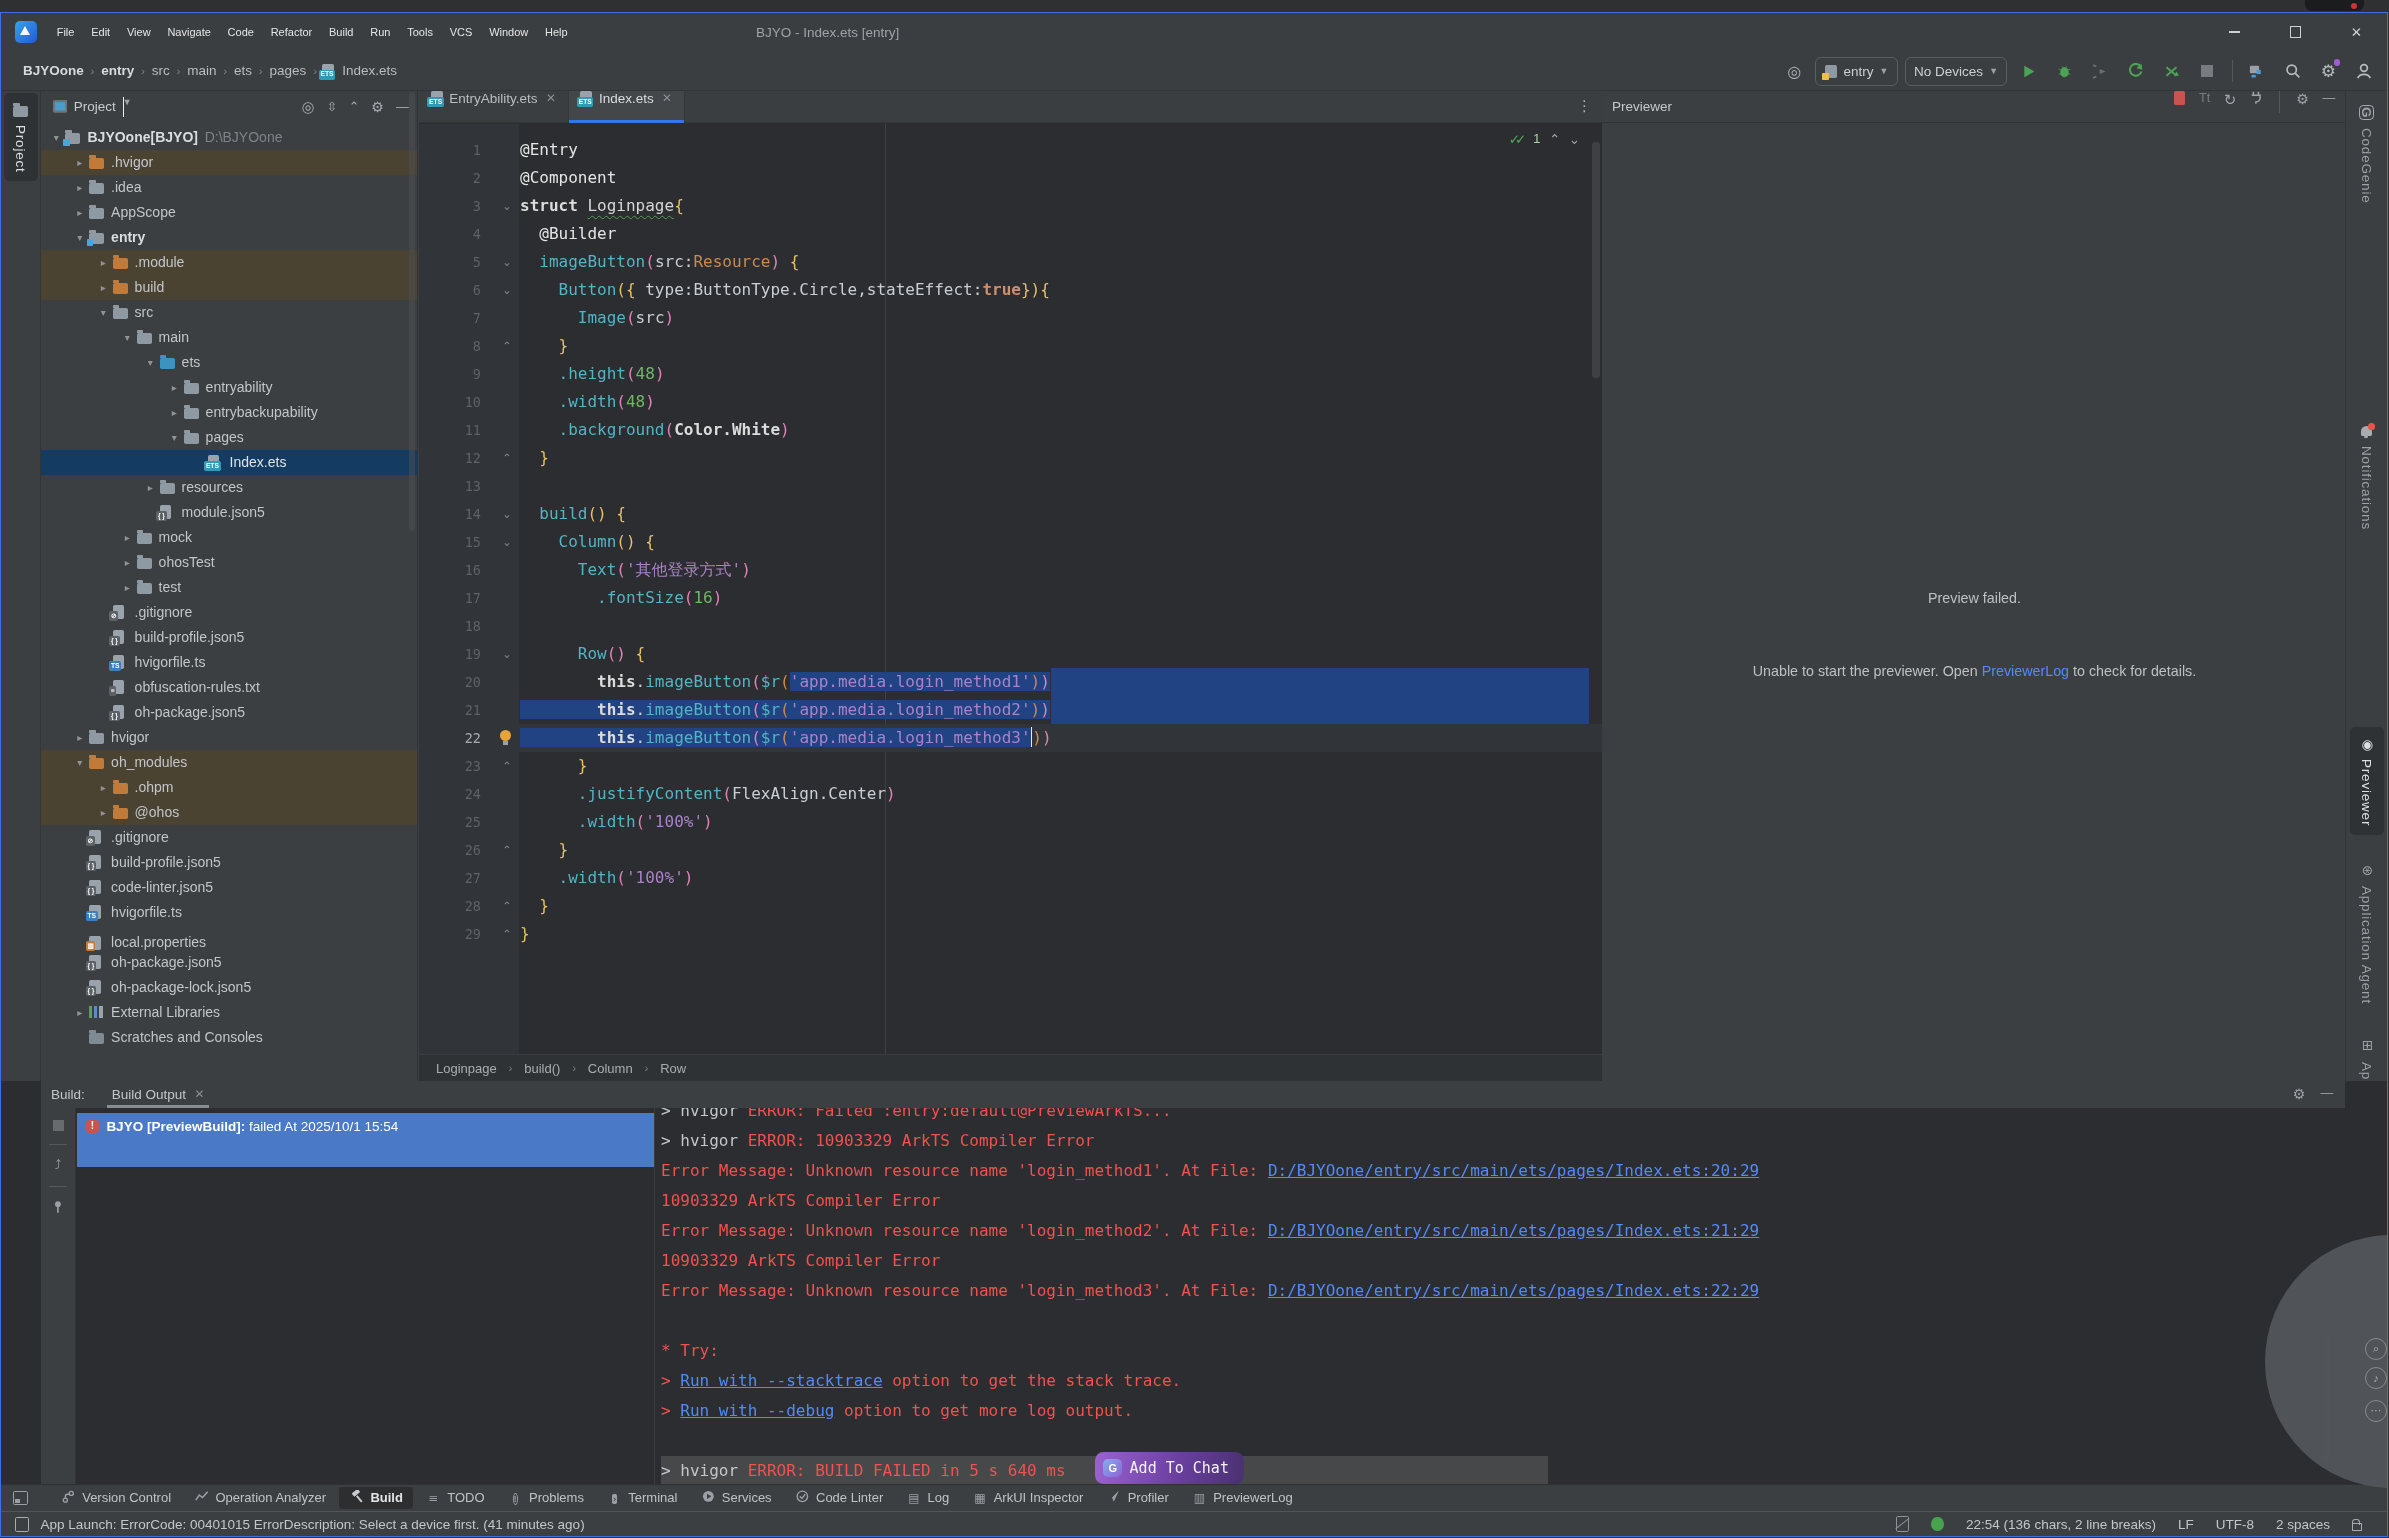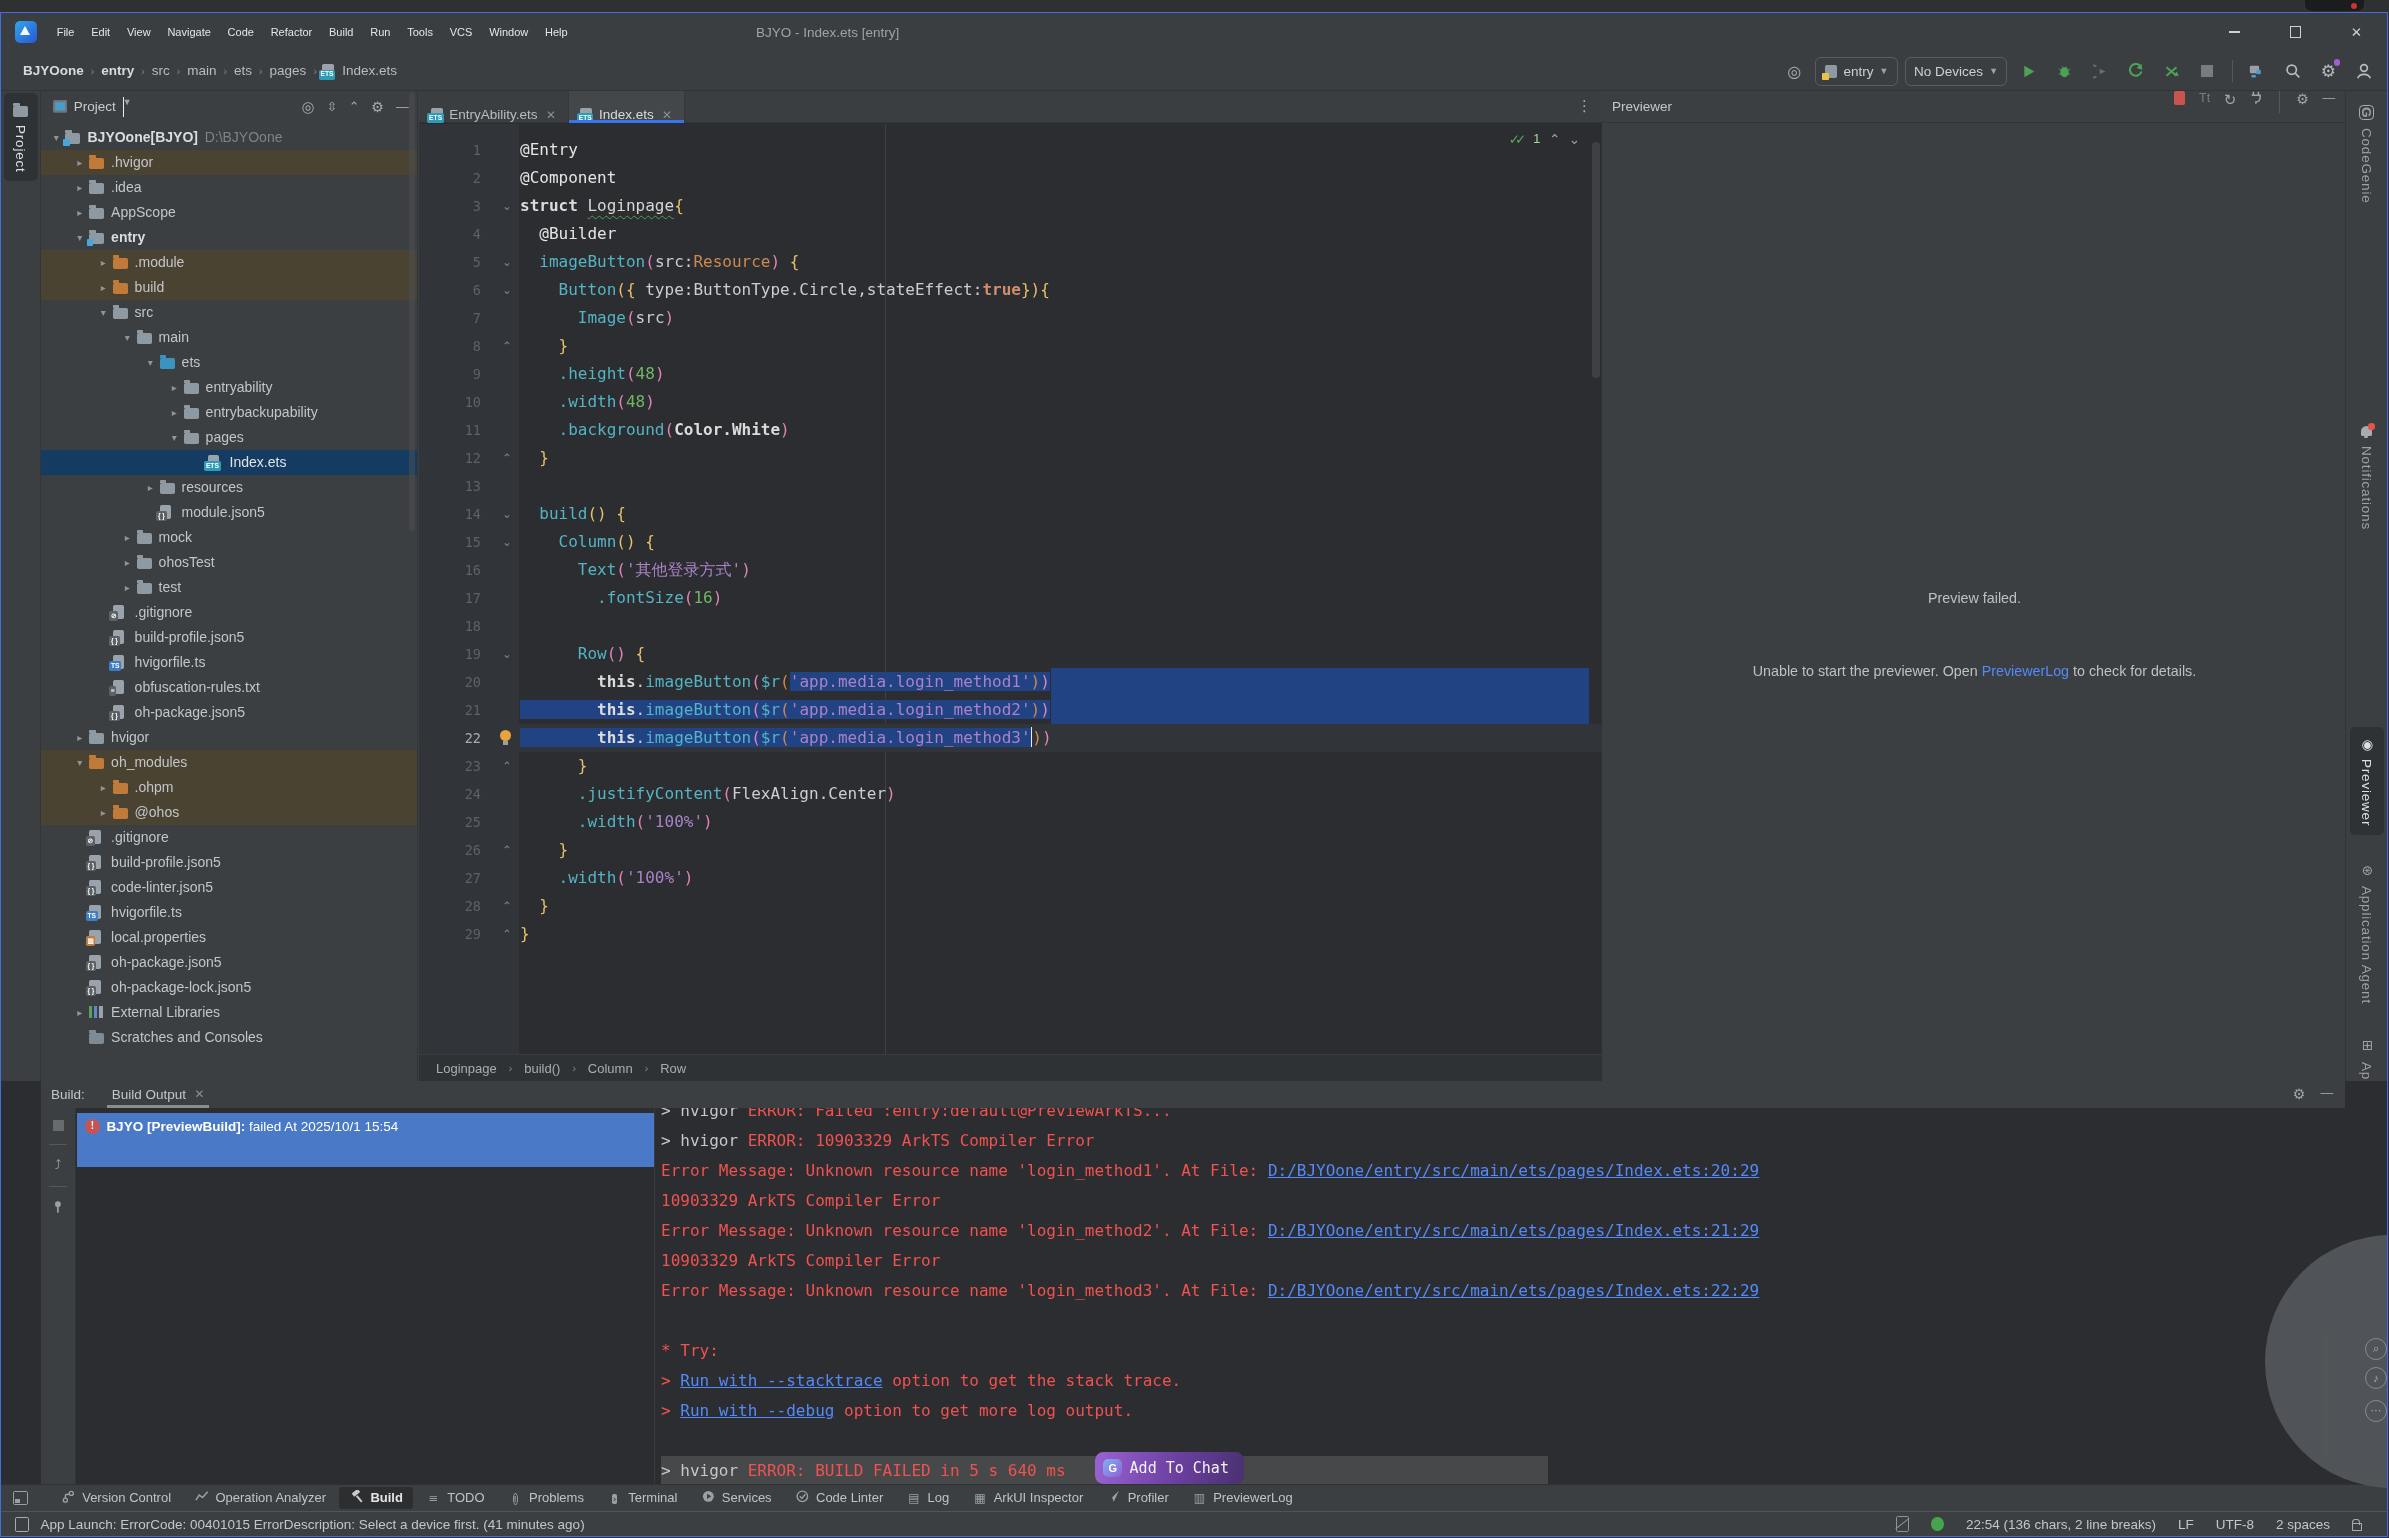--- a/index.html
+++ b/index.html
@@ -69,21 +69,21 @@
   .fo.mod::after{content:"";position:absolute;left:-2.5px;bottom:-2.5px;width:6.7px;height:6.7px;background:#49a6dd;border-radius:0.8px}
   .fic{position:relative;display:inline-block;width:11.8px;height:14.3px;background:#9aa3ab;border-radius:1.7px}
   .fbadge{position:absolute;left:-3.4px;bottom:-1.7px;font:bold 6.7px/8.4px "Liberation Sans",sans-serif;color:#fff;background:#2f9bb5;padding:0.8px 1.7px;border-radius:1.7px}
   .fbadge.ts{background:#3c7ec0}.fbadge.g{background:#5c6165}.fbadge.or{background:#c07b3a}
   .ic-lib{width:13.5px;height:11.8px;background:linear-gradient(90deg,#5aa05a 0 3.4px,#3c3f41 3.4px 5px,#5f87c9 5px 8.4px,#3c3f41 8.4px 10px,#9aa3ab 10px 13.5px)}
   .pscroll{position:absolute;right:1.7px;top:1.7px;width:6.7px;height:439px;background:#4c4f52;border-radius:3.4px;opacity:.55}
 
   
   .editor{position:absolute;left:418px;top:0;width:1183px;height:100%;background:#2b2d30}
   .etabs{position:absolute;left:0;top:0;right:0;height:32px;background:#3b3e40;border-bottom:0.8px solid #323537;display:flex;align-items:stretch}
-  .etab{display:flex;align-items:flex-end;gap:6.7px;padding:0 11.8px;color:#b9bdc0;font-size:13.5px;border-right:0.8px solid #35383a;position:relative}
+  .etab{display:flex;align-items:flex-start;gap:6.7px;padding:0 11.8px;color:#b9bdc0;font-size:13.5px;border-right:0.8px solid #35383a;position:relative}
   .etab.act{background:#43474a;color:#d9dcde}
   .etab.act::after{content:"";position:absolute;left:0;right:0;bottom:-0.8px;height:2.5px;background:#3674f0}
   .etab .x{color:#8d9296;font-size:11.8px;margin-left:1.7px}
   .emore{position:absolute;right:10px;top:6.7px;color:#a7acb0;font-size:15px;letter-spacing:0}
   .codewrap{position:absolute;left:0;top:33px;right:0;bottom:28px;overflow:hidden;font-family:"DejaVu Sans Mono","Liberation Mono",monospace;font-size:16px}
   .codewrap::before{content:"";position:absolute;left:0;top:0;bottom:0;width:100px;background:#313438}
   .mguide{position:absolute;left:466px;top:0;bottom:0;width:0.8px;background:#3e4144}
   .codelines{position:absolute;left:0;right:0;top:11.8px}
   .cl{position:relative;height:28px;line-height:28px;white-space:pre}
   .cl.cur::before{content:"";position:absolute;left:0;right:0;top:0;bottom:0;background:#313539}
@@ -571,21 +571,21 @@
             </div>
             <div class="trow" style="padding-left: 29.5px;">
               <span class="tch"></span>
               <span class="tico">
                 <span class="fic">
                   <span class="fbadge ts">TS</span>
                 </span>
               </span>
               <span class="tlbl">hvigorfile.ts</span>
             </div>
-            <div class="trow" style="padding-left: 29.5px;">
+            <div class="trow" style="padding-left: 29.5px; align-items: flex-end;">
               <span class="tch"></span>
               <span class="tico">
                 <span class="fic">
                   <span class="fbadge or">▥</span>
                 </span>
               </span>
               <span class="tlbl">local.properties</span>
             </div>
             <div class="trow" style="padding-left: 29.5px;">
               <span class="tch"></span>

